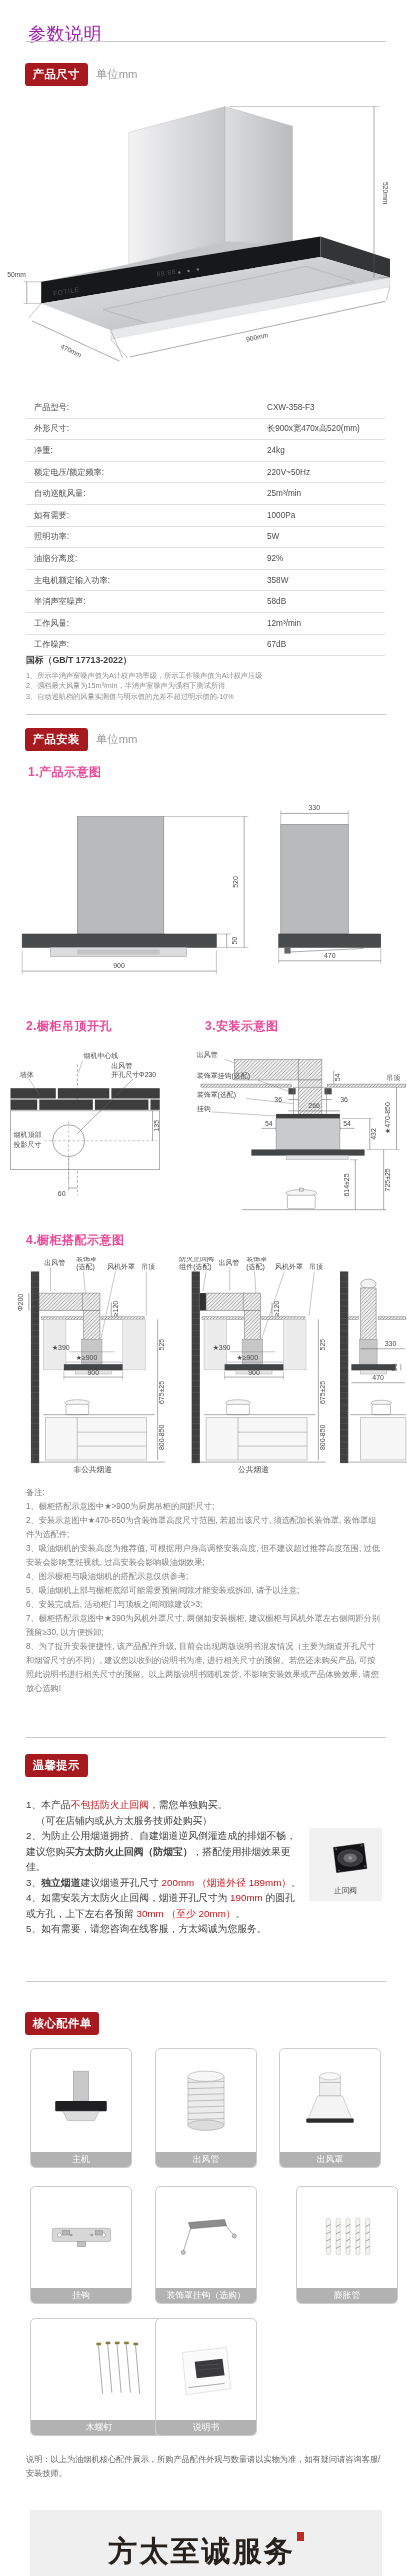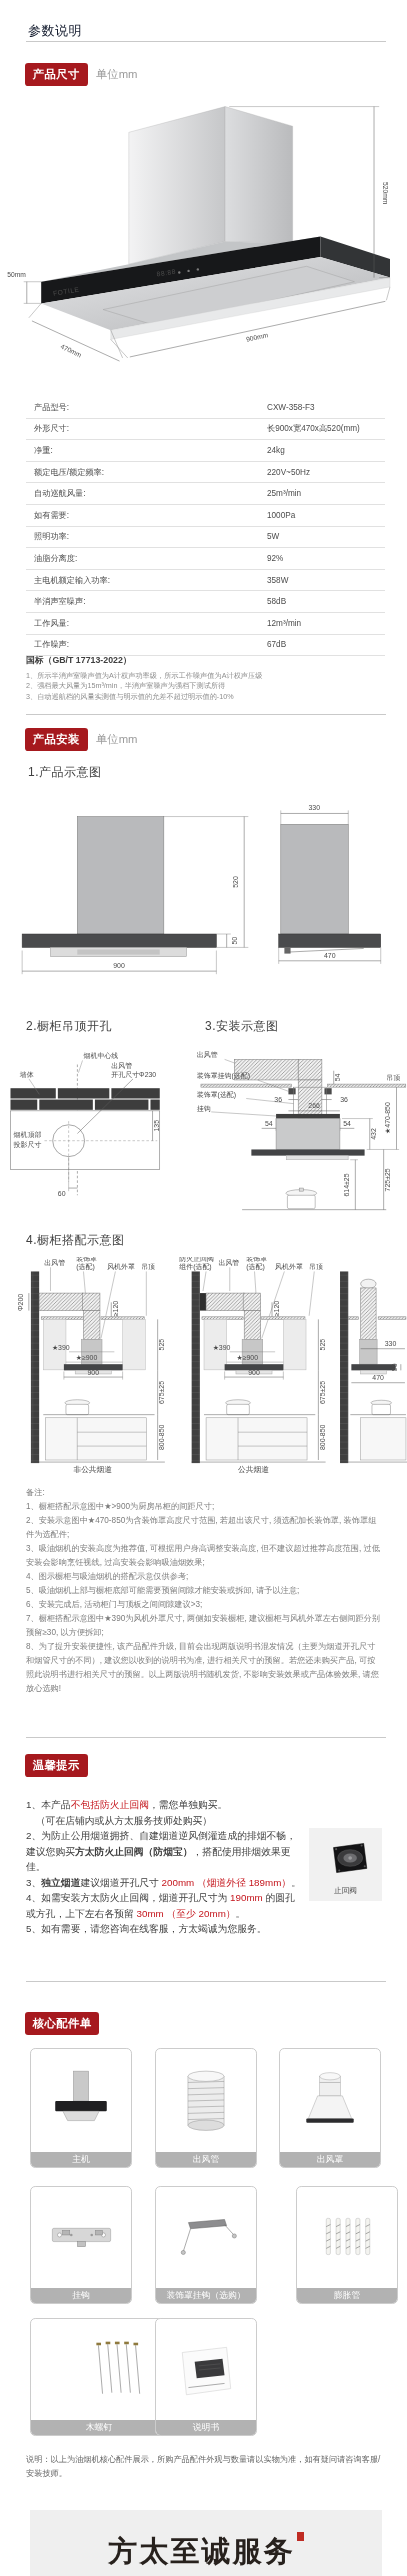--- a/index.html
+++ b/index.html
@@ -1,24 +1,24 @@
 <!DOCTYPE html>
 <html style="font-size:8.2px"><head>
 <meta charset="utf-8">
 <style>
   html,body{margin:0;padding:0;background:#fff;}
   .page{position:relative;width:407px;height:2902px;background:#fff;overflow:hidden;
         font-family:"Liberation Sans","DejaVu Sans",sans-serif;color:#4c4c4c;}
   .abs{position:absolute;}
-  .h1{font-size:13px;color:#0f172a;letter-spacing:0.5px;}
+  .h1{font-size:18px;color:#a21caf;letter-spacing:0.5px;}
   .hr{border-top:1px solid #c9c9c9;height:0;}
   .badge{background:#a6191e;color:#fff;font-weight:bold;font-size:11.3px;height:23px;line-height:23px;
          padding:0 7.7px;border-radius:3.1px;display:inline-block;letter-spacing:0.5px;}
   .unit{color:#9b9b9b;font-size:11.3px;}
-  .h2{font-size:12px;color:#404040;font-weight:normal;letter-spacing:0.5px;}
+  .h2{font-size:12px;color:#ec4899;font-weight:bold;letter-spacing:0.5px;}
   .spec{width:359px;}
   .spec-row{display:flex;align-items:center;height:20.6px;border-bottom:0.5px solid #e1e1e1;
             font-size:8.2px;color:#4c4c4c;}
   .spec-label{width:233px;margin-left:8px;}
   .gb-title{font-size:8.8px;font-weight:bold;color:#3f3f3f;}
   .gb-note{font-size:7.2px;color:#8d8d8d;line-height:10.3px;margin:0;}
   .remark{font-size:8.2px;color:#7d7d7d;line-height:14px;margin:0;}
   .tip{font-size:9.8px;color:#3e3e3e;line-height:15.5px;margin:0;}
   .tip .red{color:#c5161d;}
   .tip .b{font-weight:bold;}

